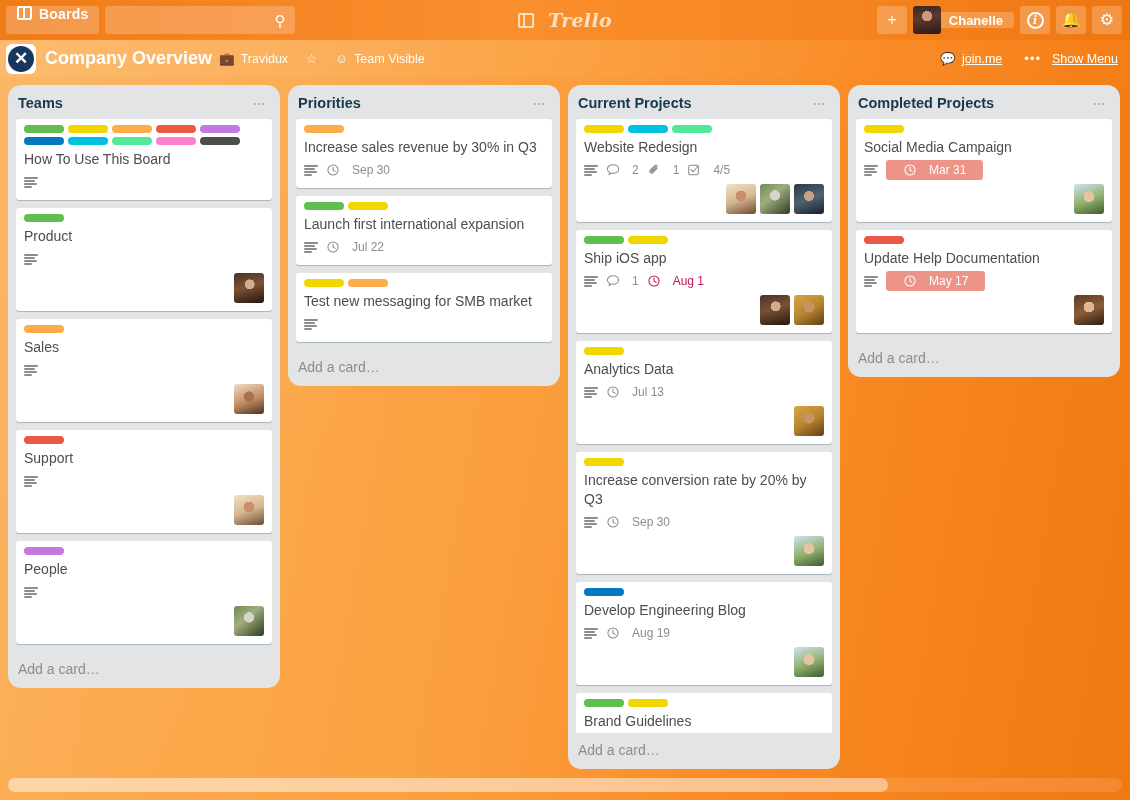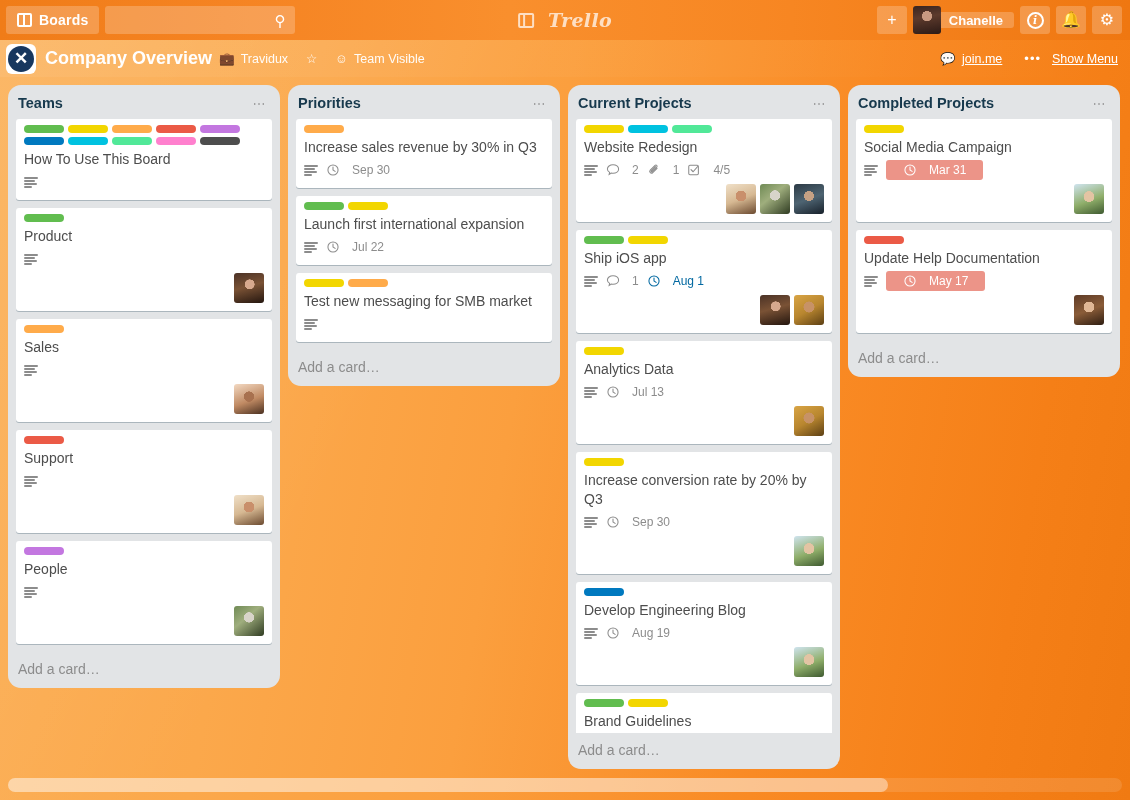--- a/index.html
+++ b/index.html
@@ -15,21 +15,21 @@
     position: relative;
   }
 
   
   .topbar {
     height: 40px; width: 100%;
     background: linear-gradient(90deg, #f07c18 0%, #f58322 20%, #f98f2d 45%, #f78622 70%, #ef7711 100%);
     display: flex; align-items: center; padding: 0 6px; position: relative;
   }
   .tb-btn {
-    height: 28px; display: flex; align-items: center; gap: 7px;
+    height: 28px; display: flex; gap: 7px;
     background: rgba(255,255,255,0.22); border-radius: 3px;
     padding: 0 11px; color: #fff; cursor: pointer;
   }
   .tb-label { font-size: 14px; font-weight: bold; letter-spacing: .2px; }
   .boards-icon {
     width: 15px; height: 14px; border: 2px solid #fff; border-radius: 2px;
     position: relative; flex: none;
   }
   .boards-icon::after {
     content:''; position:absolute; left:4px; top:0; bottom:0; width:2px; background:#fff;
@@ -510,21 +510,21 @@
                 <i></i>
                 <i></i>
               </span>
             </span>
             <span class="badge" style="color:#8c8c8c">
               <svg class="ic" viewBox="0 0 16 16">
                 <path d="M8 2C4.4 2 1.6 4.1 1.6 6.8c0 1.6 1 3 2.6 3.9L3.6 13l2.6-1.5c.6.1 1.2.2 1.8.2 3.6 0 6.4-2.1 6.4-4.9S11.6 2 8 2z" fill="none" stroke="#8c8c8c" stroke-width="1.2"></path>
               </svg>
               <span>1</span>
             </span>
-            <span class="badge" style="color:#0369a1">
+            <span class="badge" style="color:#be185d">
               <svg class="ic" viewBox="0 0 16 16">
                 <circle cx="8" cy="8" r="5.8" fill="none" stroke="currentColor" stroke-width="1.2"></circle>
                 <path d="M8 4.6V8l2.4 1.6" fill="none" stroke="currentColor" stroke-width="1.2" stroke-linecap="round"></path>
               </svg>
               <span>Aug 1</span>
             </span>
           </div>
           <div class="members">
             <span class="av av-chanelle"></span>
             <span class="av av-g"></span>

